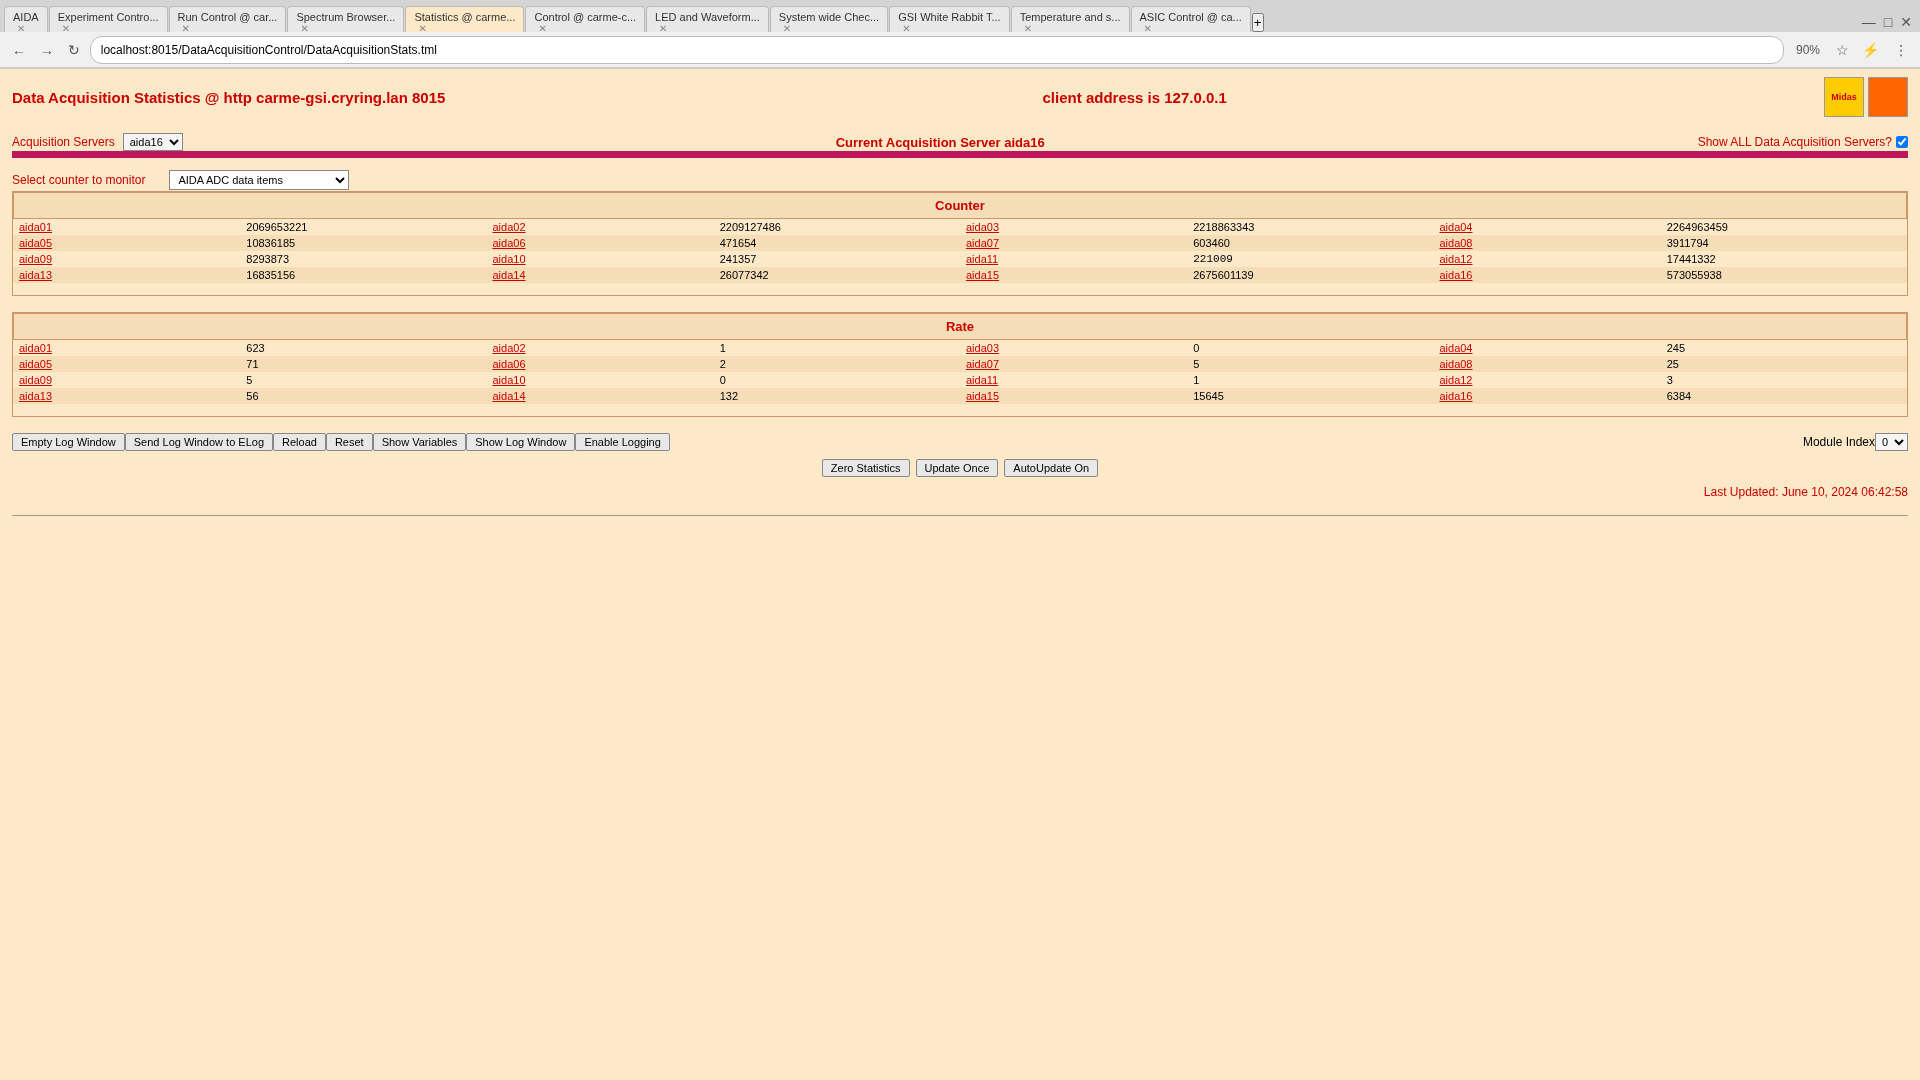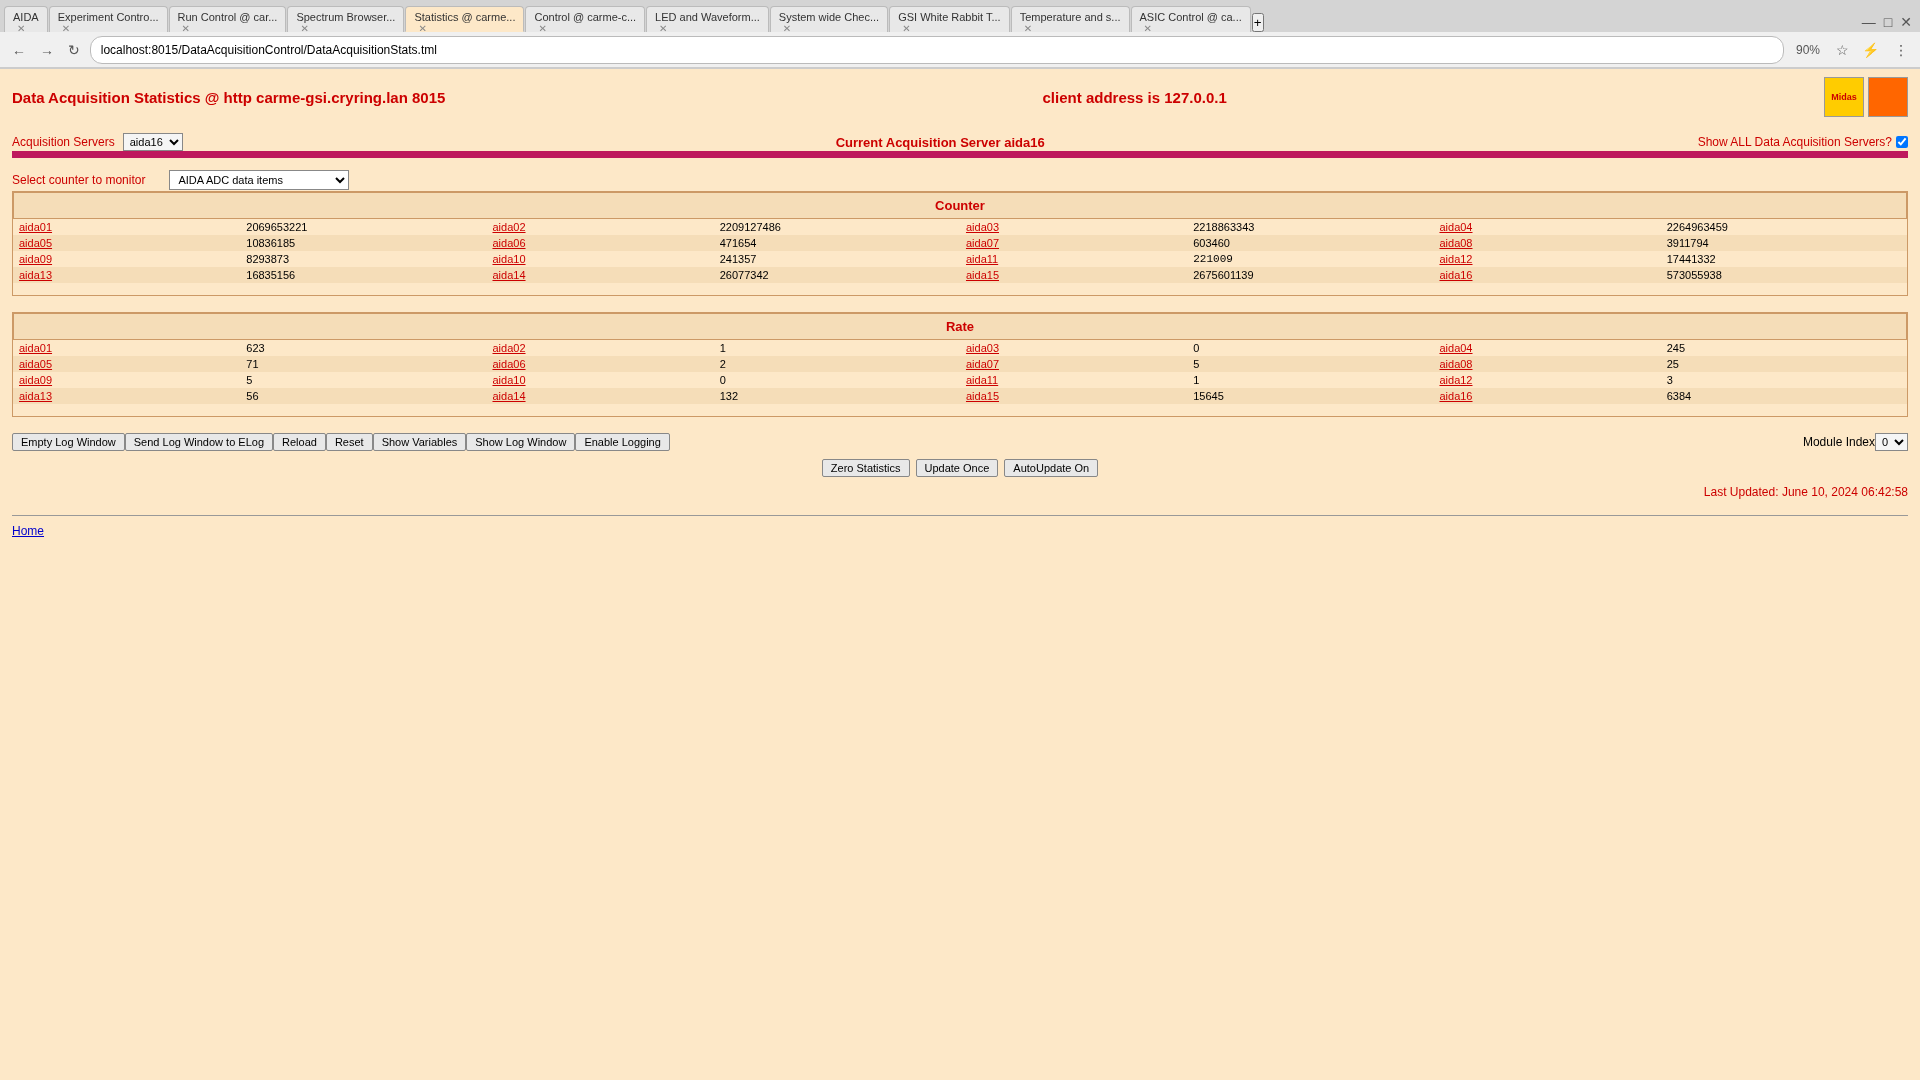--- a/index.html
+++ b/index.html
@@ -274,15 +274,14 @@
   <div class="action-row">
     <button class="btn">Zero Statistics</button>
     <button class="btn">Update Once</button>
     <button class="btn">AutoUpdate On</button>
   </div>
 
   <div class="last-updated">Last Updated: June 10, 2024 06:42:58</div>
 
   <hr class="divider">
 
-  <a class="home-link" href="#">Home</a>
 
 </div>
 
 </body></html>

